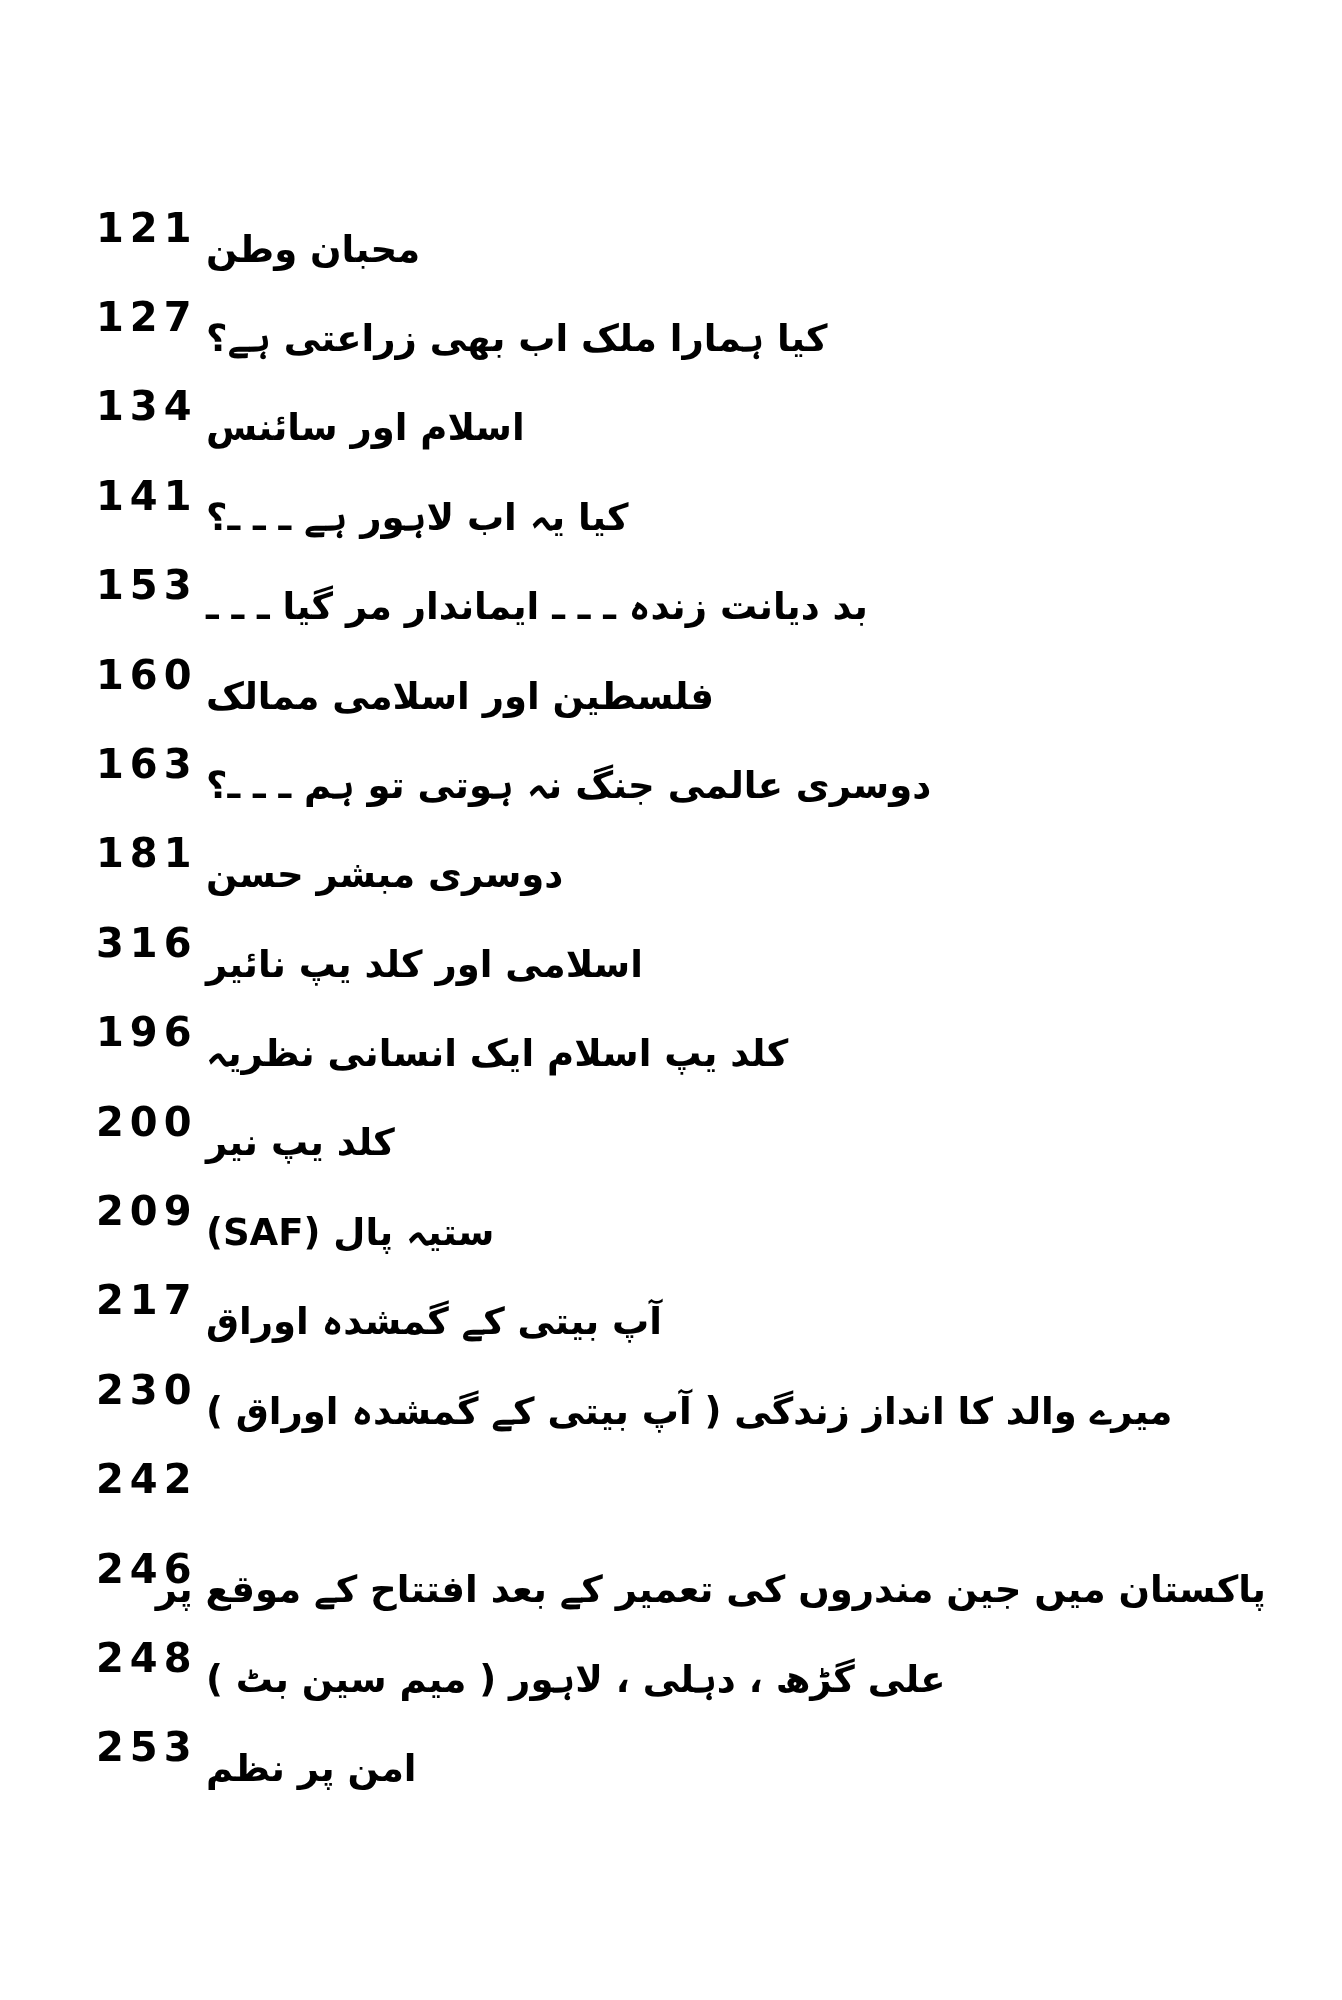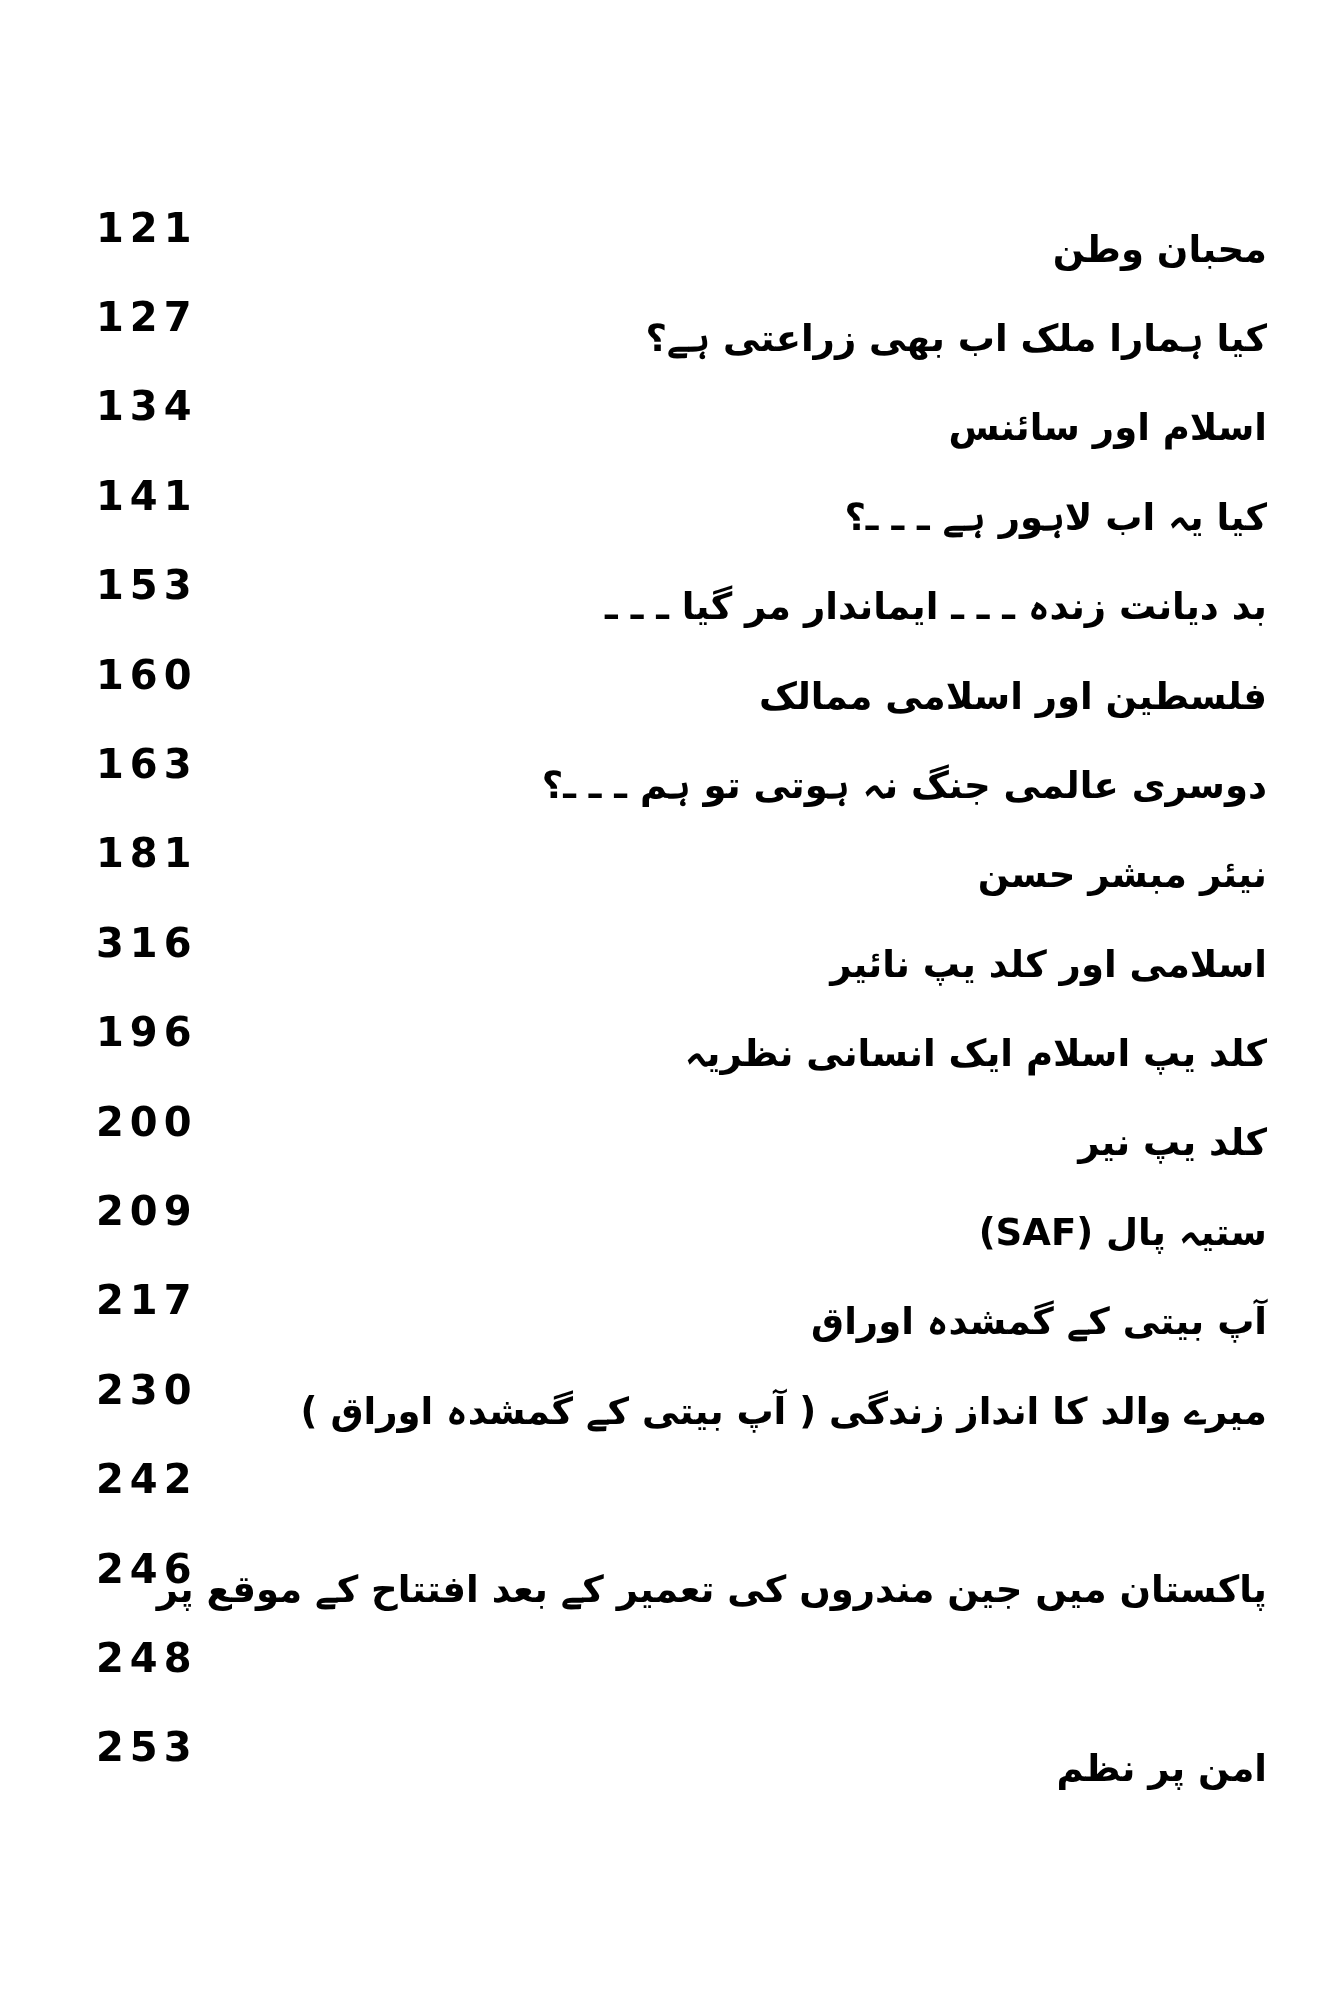--- a/index.html
+++ b/index.html
@@ -23,21 +23,21 @@
   .toc {
     position: absolute;
     top: 193px;
     left: 0;
     right: 0;
   }
   .toc-row {
     height: 89.4px;
     display: flex;
     align-items: center;
-    justify-content: space-between;
+    justify-content: flex-start;
     padding-left: 96px;
     padding-right: 75px;
     box-sizing: border-box;
   }
   .pagenum {
     flex: 0 0 auto;
     width: 80px;
     text-align: center;
     font-weight: bold;
     font-size: 40px;
@@ -103,21 +103,21 @@
     <span class="title" dir="rtl">فلسطین اور اسلامی ممالک</span>
   </div>
 
   <div class="toc-row">
     <span class="pagenum">163</span>
     <span class="title" dir="rtl">دوسری عالمی جنگ نہ ہوتی تو ہم ـ ـ ـ؟</span>
   </div>
 
   <div class="toc-row">
     <span class="pagenum">181</span>
-    <span class="title" dir="rtl">نیئر مبشر حسن</span>
+    <span class="title" dir="rtl">دوسری مبشر حسن</span>
   </div>
 
   <div class="toc-row">
     <span class="pagenum">316</span>
     <span class="title" dir="rtl">اسلامی اور کلد یپ نائیر</span>
   </div>
 
   <div class="toc-row">
     <span class="pagenum">196</span>
     <span class="title" dir="rtl">کلد یپ اسلام ایک انسانی نظریہ</span>
@@ -147,20 +147,21 @@
     <span class="pagenum">242</span>
   </div>
 
   <div class="toc-row">
     <span class="pagenum">246</span>
     <span class="title" dir="rtl">پاکستان میں جین مندروں کی تعمیر کے بعد افتتاح کے موقع پر</span>
   </div>
 
   <div class="toc-row">
     <span class="pagenum">248</span>
+    <span class="title" dir="rtl">علی گڑھ ، دہلی ، لاہور ( میم سین بٹ )</span>
   </div>
 
   <div class="toc-row">
     <span class="pagenum">253</span>
     <span class="title" dir="rtl">امن پر نظم</span>
   </div>
 </div>
 </div>
 
 </body></html>

